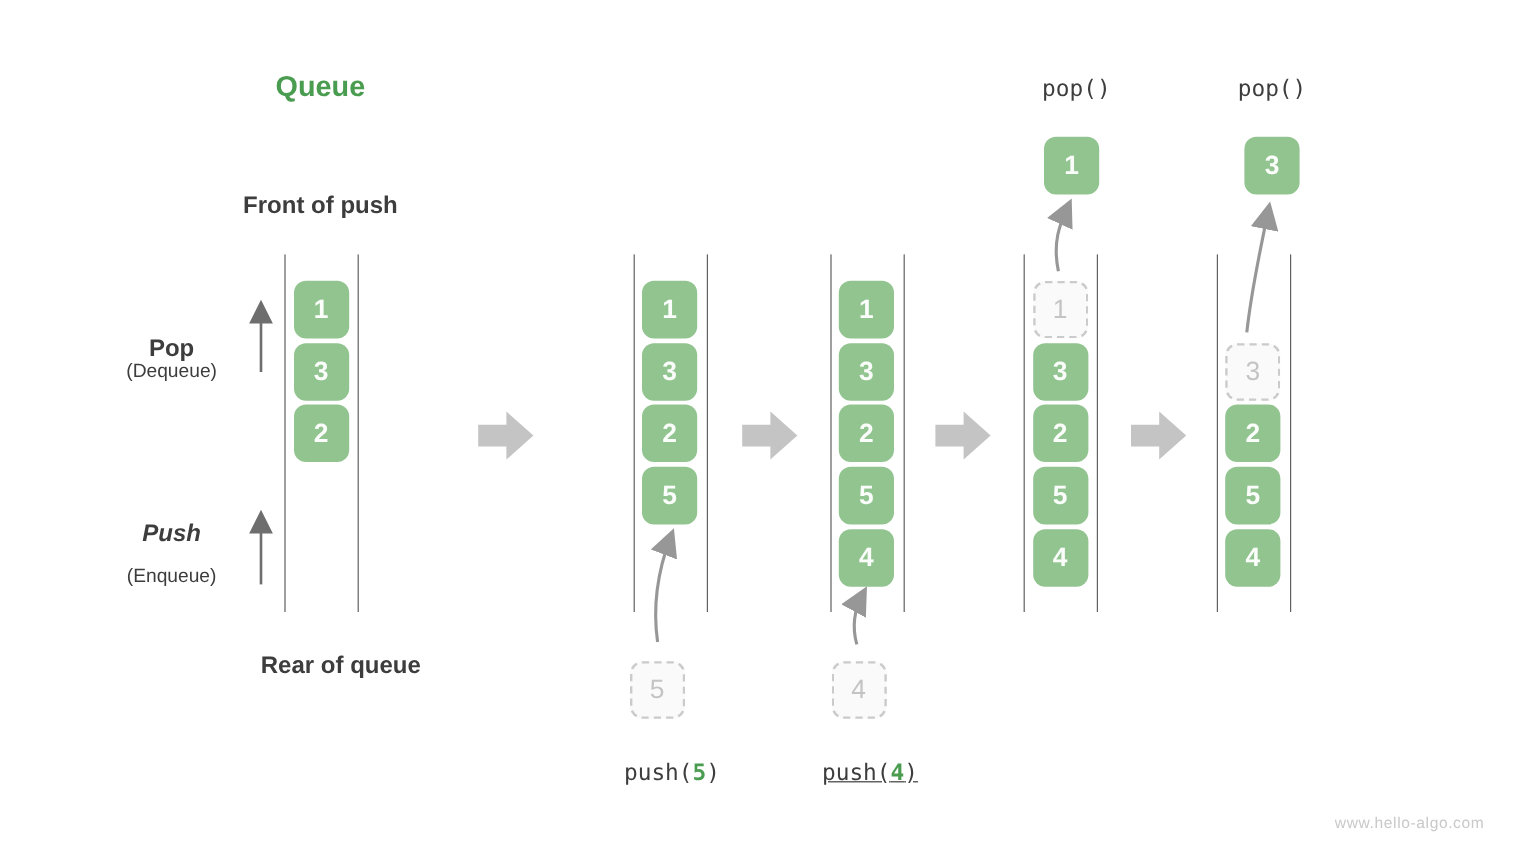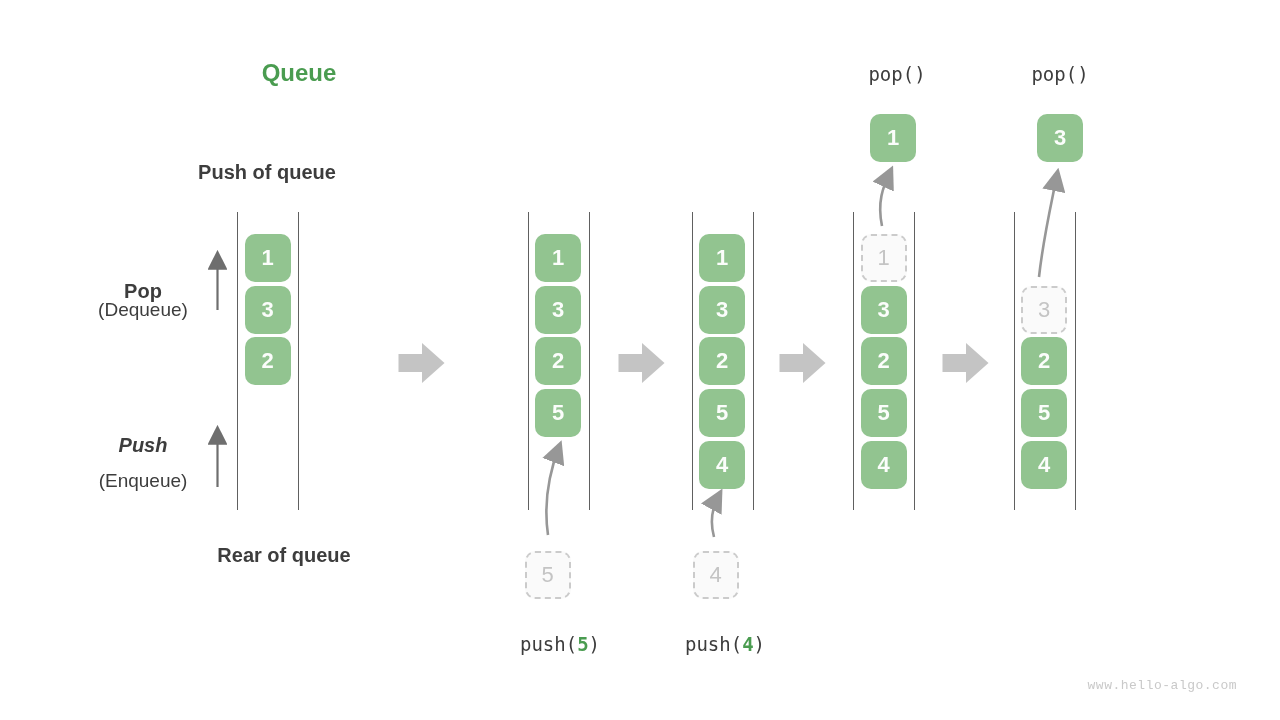--- a/index.html
+++ b/index.html
@@ -3,54 +3,54 @@
 <meta charset="utf-8">
 <style>
   html,body{margin:0;padding:0;background:#fff;}
   #canvas{
     position:relative;width:1280px;height:720px;background:#ffffff;
     font-family:"Liberation Sans", sans-serif;overflow:hidden;
   }
   .abs{position:absolute;}
   .center-xy{transform:translate(-50%,-50%);white-space:nowrap;}
   .title{
-    font-size:24px;font-weight:bold;color:var(--accent-green);margin-left:32px;
+    font-size:24px;font-weight:bold;color:var(--accent-green);
   }
   .side-label-bold{font-size:20px;font-weight:bold;color:var(--dark-text);}
-  .side-label-sub{font-size:19px;font-weight:normal;color:var(--dark-text);}
+  .side-label-sub{font-size:16px;font-weight:normal;color:var(--dark-text);}
   .mono-label{
     font-family:"DejaVu Sans Mono", monospace;
     font-size:19px;color:var(--dark-text);
   }
   .mono-label .op-arg{color:var(--accent-green);font-weight:bold;}
   .queue-rail{position:absolute;width:1.4px;background:var(--rail);}
   .queue-item{
     position:absolute;width:46px;height:48px;border-radius:10px;
     box-sizing:border-box;display:flex;align-items:center;justify-content:center;
     background:var(--box-green);color:var(--box-text);
     font-size:22px;font-weight:600;
   }
   .queue-item.ghost{
     background:var(--ghost-fill);border:2px dashed var(--ghost-border);
     color:var(--ghost-text);font-weight:500;
   }
   .watermark{
-    font-family:Liberation Mono, monospace;
+    font-family:Liberation Sans, sans-serif;
     font-size:13px;color:var(--watermark);letter-spacing:0.5px;
   }
   svg#overlay{position:absolute;left:0;top:0;pointer-events:none;}
 </style>
 </head>
 <body>
 
 <div id="canvas" style="--accent-green: #4a9c50; --box-green: #92c490; --box-text: #fbfdfb; --dark-text: #3d3d3d; --rail: #606060; --ghost-border: #cbcbcb; --ghost-fill: #fafafa; --ghost-text: #c4c4c4; --watermark: #c9c9c9;">
 
   <div class="abs center-xy title" style="left:267px;top:73px;">Queue</div>
 
-  <div class="abs center-xy side-label-bold" style="left:267px;top:172px;">Push of queue</div>
+  <div class="abs center-xy side-label-bold" style="left:267px;top:172px;">Front of push</div>
 
   <div class="abs center-xy side-label-bold" style="left:143px;top:291px;">Pop</div>
   <div class="abs center-xy side-label-sub" style="left:143px;top:310px;">(Dequeue)</div>
 
   <div class="abs center-xy side-label-bold" style="left:143px;top:445px;font-style:italic;">Push</div>
   <div class="abs center-xy side-label-sub" style="left:143px;top:481px;">(Enqueue)</div>
 
   <div class="abs center-xy side-label-bold" style="left:267px;top:555px;margin-left:17px;">Rear of queue</div>
 
   <div class="abs watermark" style="right:43px;top:678px;">www.hello-algo.com</div>
@@ -91,21 +91,21 @@
       <div class="queue-item ghost" style="left: 524.5px; top: 551px;">5</div>
       <div class="abs center-xy mono-label" style="left: 560px; top: 644px;"><span>push(</span><span class="op-arg">5</span><span>)</span></div>
       <div class="queue-rail" style="left: 691.5px; top: 212px; height: 298px;"></div>
       <div class="queue-rail" style="left: 752.5px; top: 212px; height: 298px;"></div>
       <div class="queue-item" style="left: 699px; top: 234px;">1</div>
       <div class="queue-item" style="left: 699px; top: 285.7px;">3</div>
       <div class="queue-item" style="left: 699px; top: 337.4px;">2</div>
       <div class="queue-item" style="left: 699px; top: 389.1px;">5</div>
       <div class="queue-item" style="left: 699px; top: 440.8px;">4</div>
       <div class="queue-item ghost" style="left: 692.5px; top: 551px;">4</div>
-      <div class="abs center-xy mono-label" style="left: 725px; top: 644px;"><span>push(</span><span class="op-arg">4</span><span>)</span></div>
+      <div class="abs center-xy mono-label" style="left: 725px; top: 644px; text-decoration: underline;"><span>push(</span><span class="op-arg">4</span><span>)</span></div>
       <div class="queue-rail" style="left: 853px; top: 212px; height: 298px;"></div>
       <div class="queue-rail" style="left: 914px; top: 212px; height: 298px;"></div>
       <div class="queue-item ghost" style="left: 860.5px; top: 234px;">1</div>
       <div class="queue-item" style="left: 860.5px; top: 285.7px;">3</div>
       <div class="queue-item" style="left: 860.5px; top: 337.4px;">2</div>
       <div class="queue-item" style="left: 860.5px; top: 389.1px;">5</div>
       <div class="queue-item" style="left: 860.5px; top: 440.8px;">4</div>
       <div class="queue-item" style="left: 870px; top: 114px;">1</div>
       <div class="abs center-xy mono-label" style="left: 897px; top: 74px;">pop()</div>
       <div class="queue-rail" style="left: 1013.5px; top: 212px; height: 298px;"></div>

